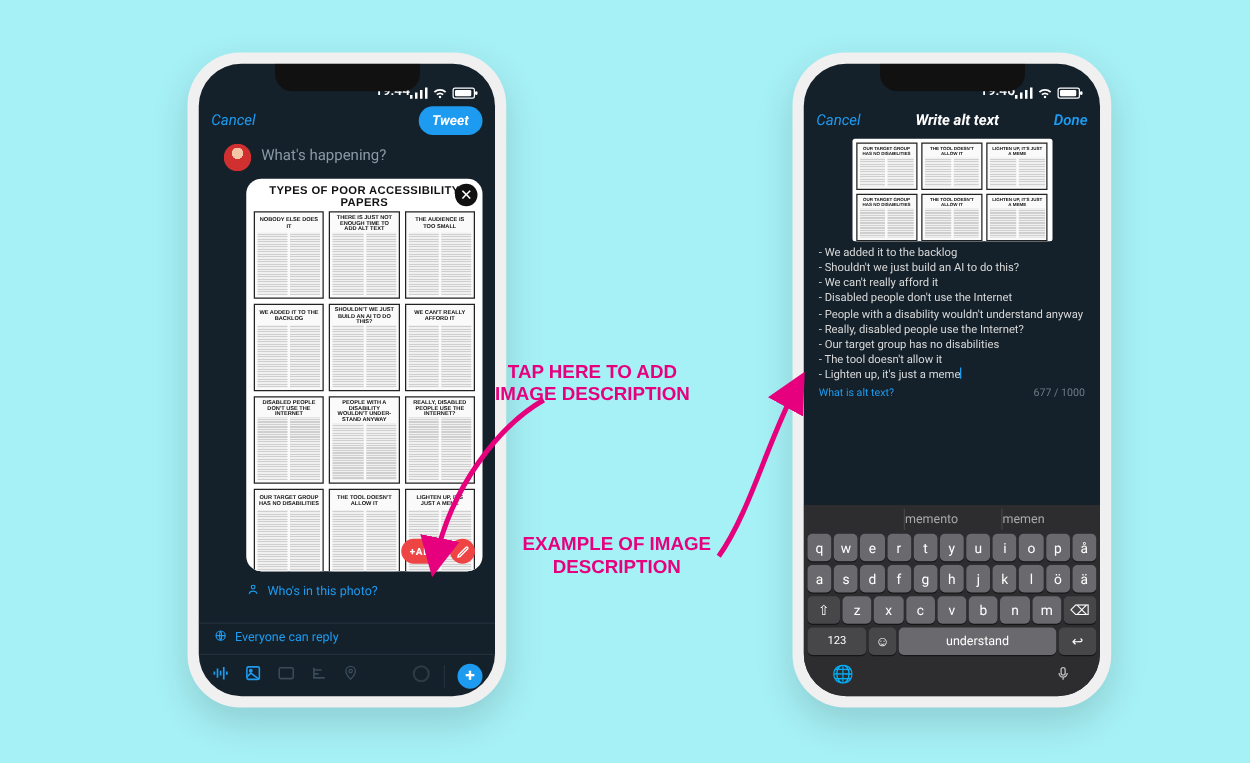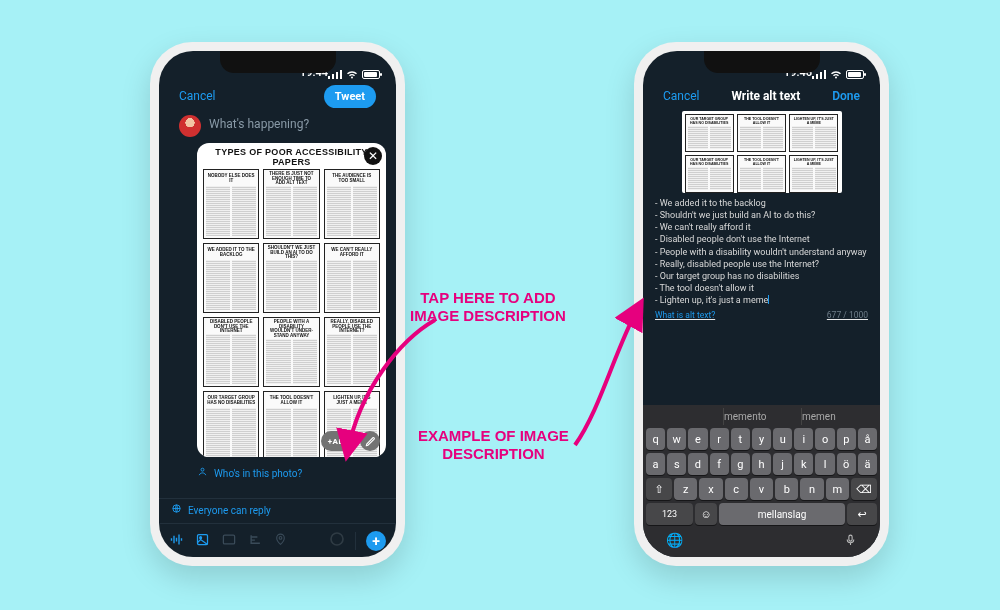--- a/index.html
+++ b/index.html
@@ -78,21 +78,22 @@
     content:""; position:absolute; right:-3px; top:2px; width:2px; height:3px; background:#fff; border-radius:1px;
   }
   .batt .fill { position:absolute; left:1px; top:1px; bottom:1px; width:80%; background:#fff; border-radius:1px; }
 
   
   .navbar {
     height: 30px;
     display: flex;
     justify-content: space-between;
     align-items: center;
-    padding: 0 20px;
+    padding: 0 10px;
+    font-style: italic;
   }
   .nav-link { color: #1d9bf0; font-size: 12px; }
   .nav-link.bold { font-weight: 600; }
   .nav-title { color: #fff; font-size: 12px; font-weight: 700; }
   .tweet-btn {
     background: #1d9bf0; color: #fff; border-radius: 14px;
     font-size: 11px; font-weight: 700; padding: 5px 11px;
   }
 
   
@@ -161,21 +162,21 @@
     width: 18px; height: 18px; border-radius: 50%;
     background: #111; color: #fff;
     display:flex;align-items:center;justify-content:center;
     font-size: 12px; line-height: 1;
   }
   .corner-tools {
     position: absolute; bottom: 6px; right: 6px;
     display: flex; gap: 5px;
   }
   .pill, .circ {
-    background: #737373; color: #fff;
+    background: #ef4444; color: #fff;
     display: inline-flex; align-items: center; justify-content: center;
     height: 20px; border-radius: 10px;
   }
   .pill { padding: 0 7px; font-size: 8px; font-weight: 800; letter-spacing:.5px; }
   .circ { width: 20px; }
 
   .tag-row, .reply-row {
     padding: 4px 12px 4px 38px;
     color: #1d9bf0; font-size: 10px;
     display: flex; align-items: center; gap: 6px;
@@ -225,21 +226,20 @@
     padding: 0 12px;
     white-space:pre-line;
   }
   .caret {
     display:inline-block; width:1px; height:9px; background:#1d9bf0; vertical-align:-1px;
   }
   .alt-meta {
     display:flex; justify-content:space-between;
     padding: 4px 12px 0;
     font-size: 8.5px;
-    text-decoration: underline;
   }
   .alt-meta .link { color:#1d9bf0; }
   .alt-meta .count { color:#6e7d89; }
 
   
   .keyboard {
     margin-top:auto;
     background:#2d2d30;
     padding: 3px 3px 6px;
   }
@@ -276,21 +276,21 @@
     position:absolute;
     color:#e6007e;
     font-family:"Comic Sans MS","Marker Felt",cursive,sans-serif;
     font-weight:700;
     font-size:15px;
     line-height:1.2;
     text-align:center;
     text-transform:uppercase;
     white-space:pre;
   }
-  .ann-1 { left:410px; top:289px; }
+  .ann-1 { left:396px; top:289px; }
   .ann-2 { left:418px; top:427px; }
 
   svg.arrow { position:absolute; overflow:visible; }
 
 </style>
 </head>
 <body>
 
 <div class="phone phone-left">
   <div class="screen">
@@ -612,21 +612,21 @@
             <div class="key l">c</div>
             <div class="key l">v</div>
             <div class="key l">b</div>
             <div class="key l">n</div>
             <div class="key l">m</div>
             <div class="key dark wide">⌫</div>
           </div>
         <div class="krow" id="krow4">
             <div class="key dark" style="width: 47px; font-size: 9px;">123</div>
             <div class="key dark" style="width: 22px;">☺</div>
-            <div class="key l spacebar">mellanslag</div>
+            <div class="key l spacebar">understand</div>
             <div class="key dark" style="width: 30px;">↩</div>
           </div>
         <div class="kfoot">
           <span>🌐</span>
           <span>
             <svg width="13" height="16" viewBox="0 0 24 24" fill="none" stroke="#bcbcbc" stroke-width="2">
                 <rect x="9" y="3" width="6" height="11" rx="3"></rect>
                 <path d="M6 11a6 6 0 0012 0M12 17v4"></path>
               </svg>
           </span>

